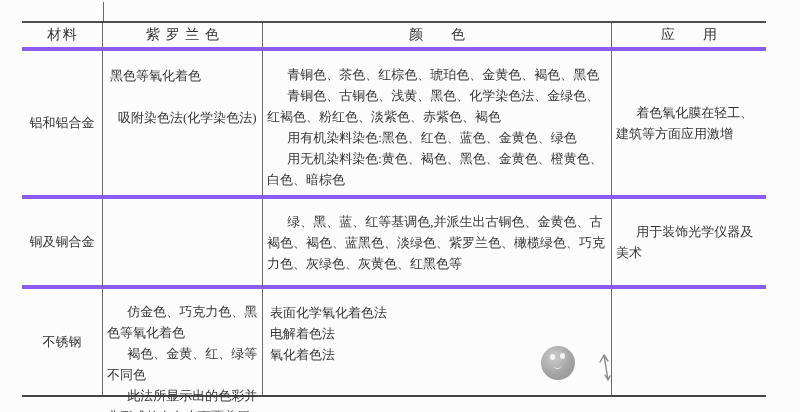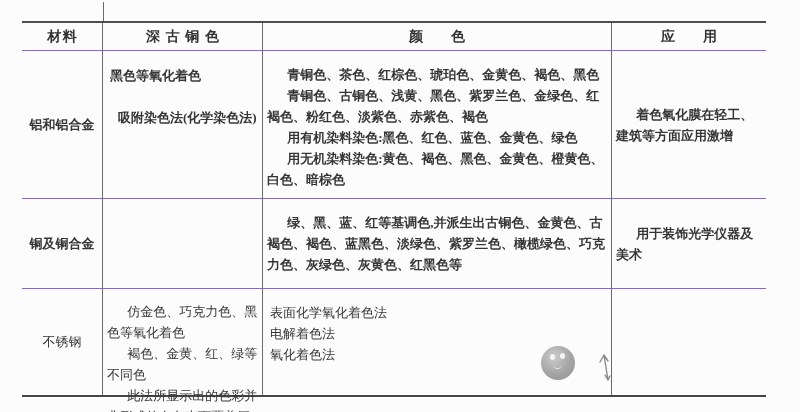--- a/index.html
+++ b/index.html
@@ -17,21 +17,21 @@
     display:grid;
     grid-template-columns:81px 160px 349px 154px;
     grid-template-rows:28px 148px 90px 106px;
     border-top:2px solid #4d4d4d;
     border-bottom:2px solid #454545;
     box-sizing:content-box;
     font-size:13px;
   }
   .cell{box-sizing:border-box;overflow:visible;}
   .vr{border-right:1px solid #6b6b6b;}
-  .hb{border-bottom:1px solid #8b5cf6;font-weight:bold;}
+  .hb{border-bottom:4px solid #8b5cf6;}
   .center{display:flex;align-items:center;justify-content:center;}
   .vcenter{display:flex;flex-direction:column;justify-content:center;}
   .hdr{font-size:14px;color:#333;}
   .ls01{letter-spacing:.12em;margin-right:-.12em;}
   .ls04{letter-spacing:.4em;margin-right:-.4em;}
   .ls2{letter-spacing:2em;margin-right:-2em;}
   .para{margin:0;text-indent:1.55em;line-height:21px;}
   .tline{line-height:21px;white-space:nowrap;}
   .gap-above{margin-top:21px;padding-left:8px;}
   .tech-cell{padding:14px 0 0 7px;}
@@ -69,39 +69,39 @@
 <div class="canvas">
 
   <div class="vline-ext"></div>
 
   <div class="tbl">
 
     <div class="cell vr hb center hdr">
       <span class="ls01">材料</span>
     </div>
     <div class="cell vr hb center hdr">
-      <span class="ls04">深古铜色</span>
+      <span class="ls04">紫罗兰色</span>
     </div>
     <div class="cell vr hb center hdr">
       <span class="ls2">颜色</span>
     </div>
     <div class="cell hb center hdr">
       <span class="ls2">应用</span>
     </div>
 
     <div class="cell vr hb center">
       <span>铝和铝合金</span>
     </div>
     <div class="cell vr hb tech-cell">
       <div class="tline">黑色等氧化着色</div>
       <div class="tline gap-above">吸附染色法(化学染色法)</div>
     </div>
     <div class="cell vr hb color-cell color-top">
       <p class="para">青铜色、茶色、红棕色、琥珀色、金黄色、褐色、黑色</p>
-      <p class="para">青铜色、古铜色、浅黄、黑色、紫罗兰色、金绿色、红褐色、粉红色、淡紫色、赤紫色、褐色</p>
+      <p class="para">青铜色、古铜色、浅黄、黑色、化学染色法、金绿色、红褐色、粉红色、淡紫色、赤紫色、褐色</p>
       <p class="para">用有机染料染色:黑色、红色、蓝色、金黄色、绿色</p>
       <p class="para">用无机染料染色:黄色、褐色、黑色、金黄色、橙黄色、白色、暗棕色</p>
     </div>
     <div class="cell hb vcenter app-cell">
       <p class="para">着色氧化膜在轻工、建筑等方面应用激增</p>
     </div>
 
     <div class="cell vr hb center">
       <span>铜及铜合金</span>
     </div>

